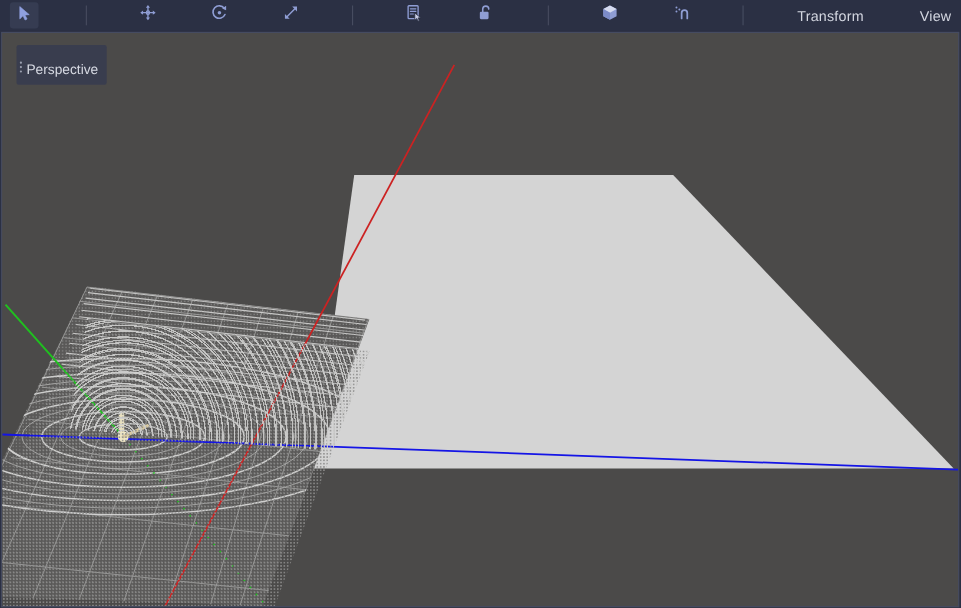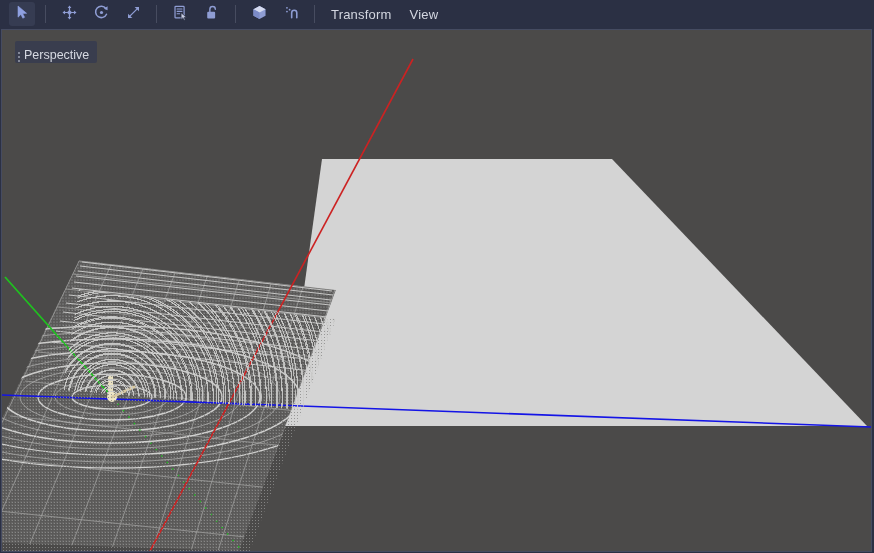--- a/index.html
+++ b/index.html
@@ -24,20 +24,21 @@
   #toolbar {
     position: absolute;
     left: 0; top: 0;
     width: 874px;
     height: 28px;
     background: #2b3044;
     display: flex;
     align-items: center;
     box-sizing: border-box;
     padding-left: 6px;
+    justify-content: space-between;
   }
   .tool-btn {
     width: 26px;
     height: 24px;
     display: flex;
     align-items: center;
     justify-content: center;
     border-radius: 3px;
     margin: 0 3px;
   }
@@ -105,24 +106,24 @@
     pointer-events: none;
   }
 
   
   #perspective-label {
     position: absolute;
     left: 13px;
     top: 11px;
     height: 20px;
     display: flex;
-    align-items: flex-end;
+    align-items: flex-start;
     background: rgba(54,59,79,0.82);
     border-radius: 2px;
-    padding: 1px 8px 1px 3px;
+    padding: 15px 8px 1px 3px;
   }
   #perspective-label .grabber {
     display: inline-flex;
     flex-direction: column;
     justify-content: center;
     gap: 2px;
     margin-right: 4px;
   }
   #perspective-label .grabber i {
     display: block;

